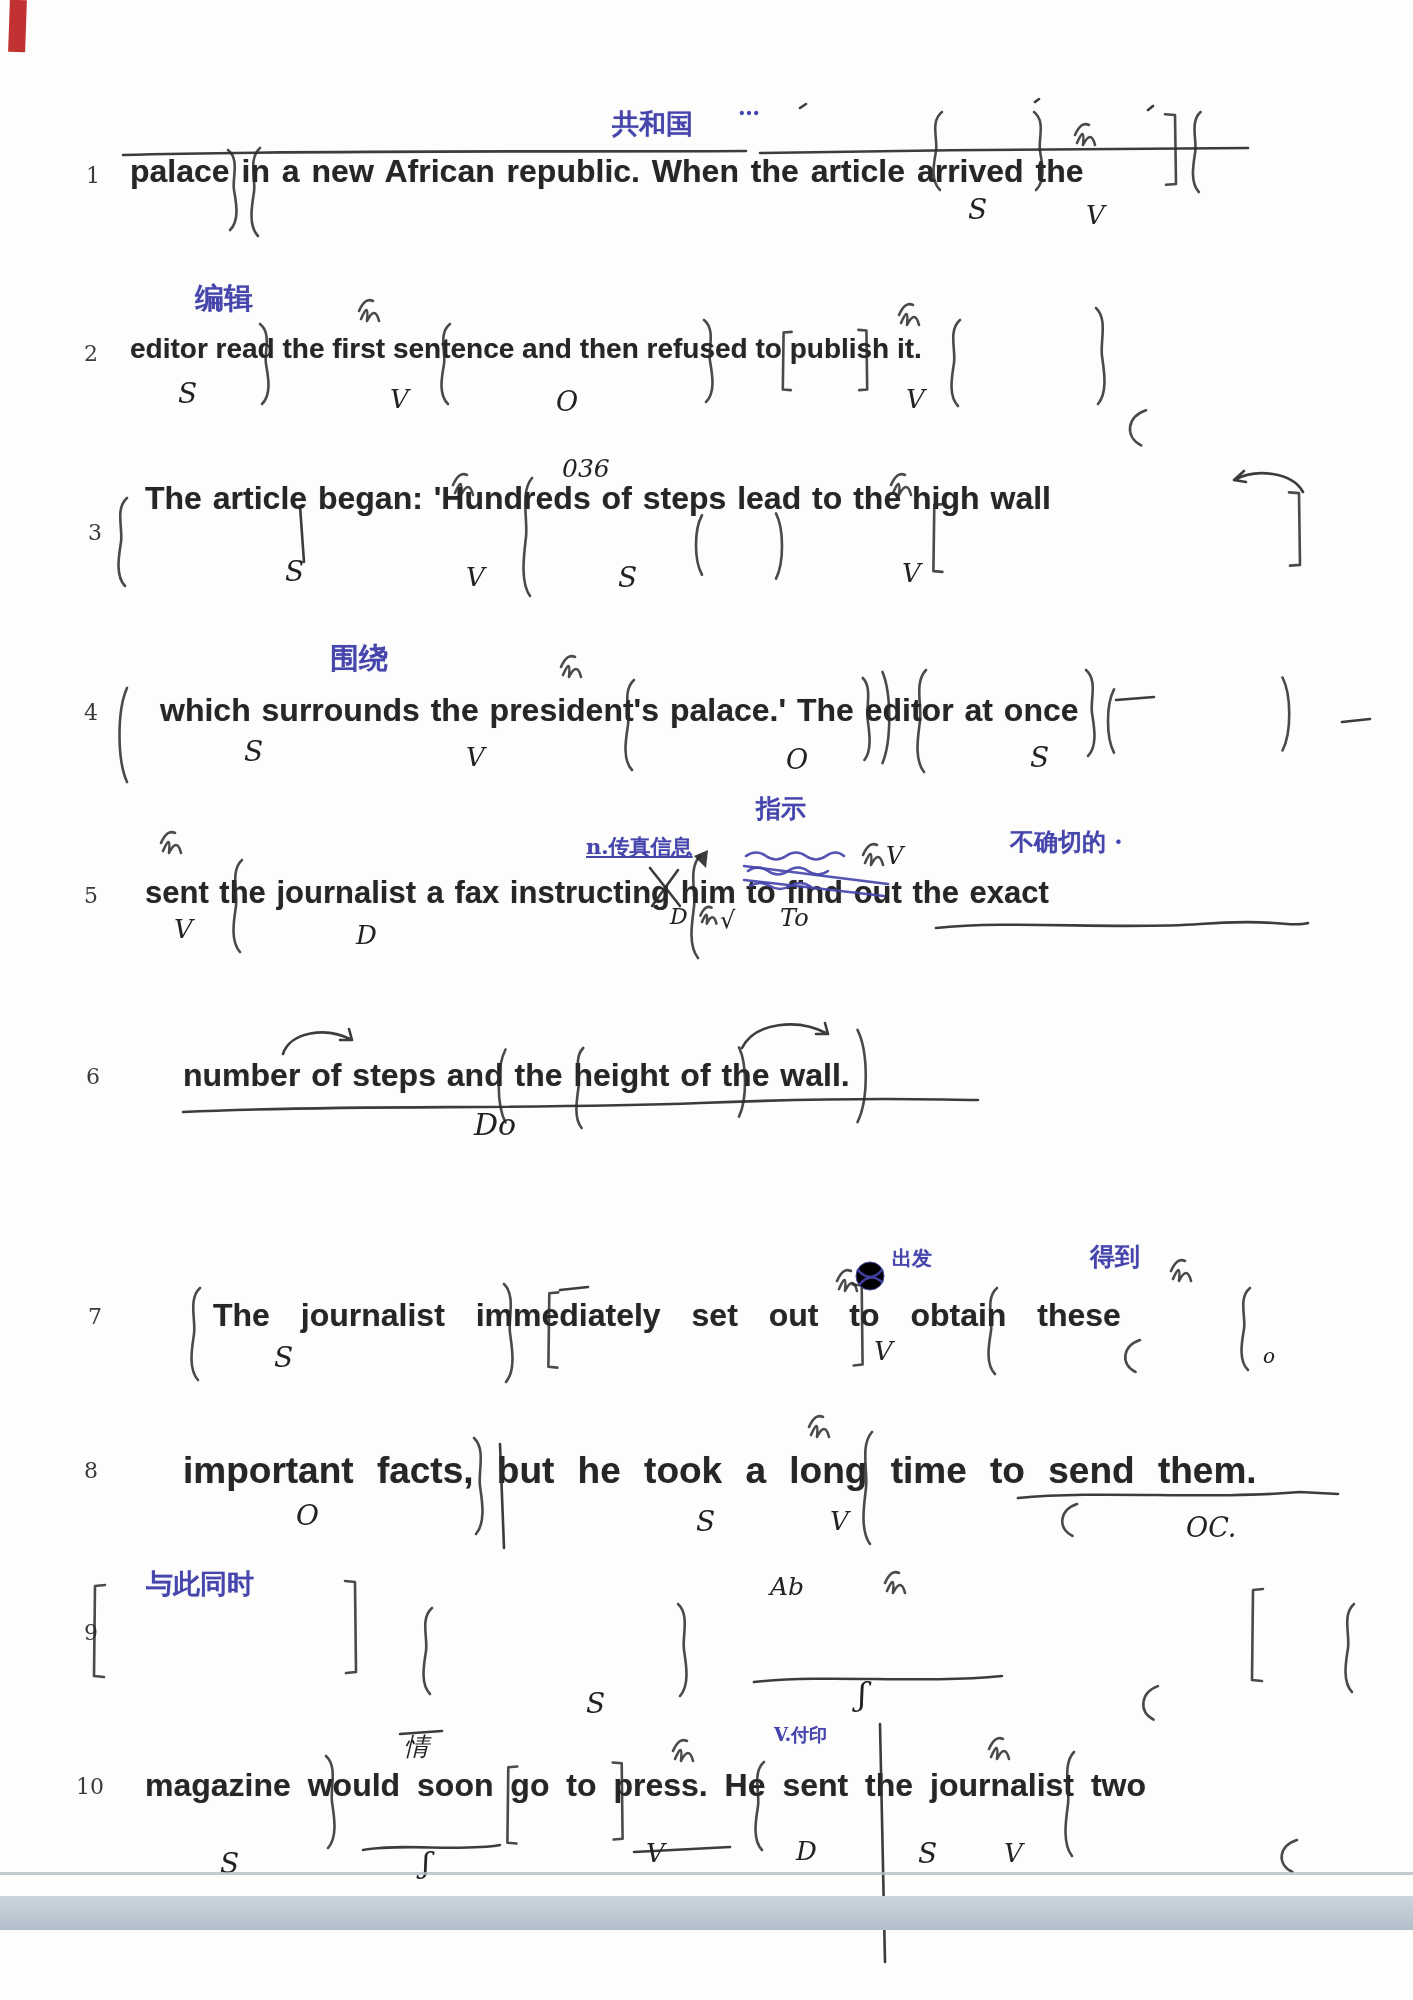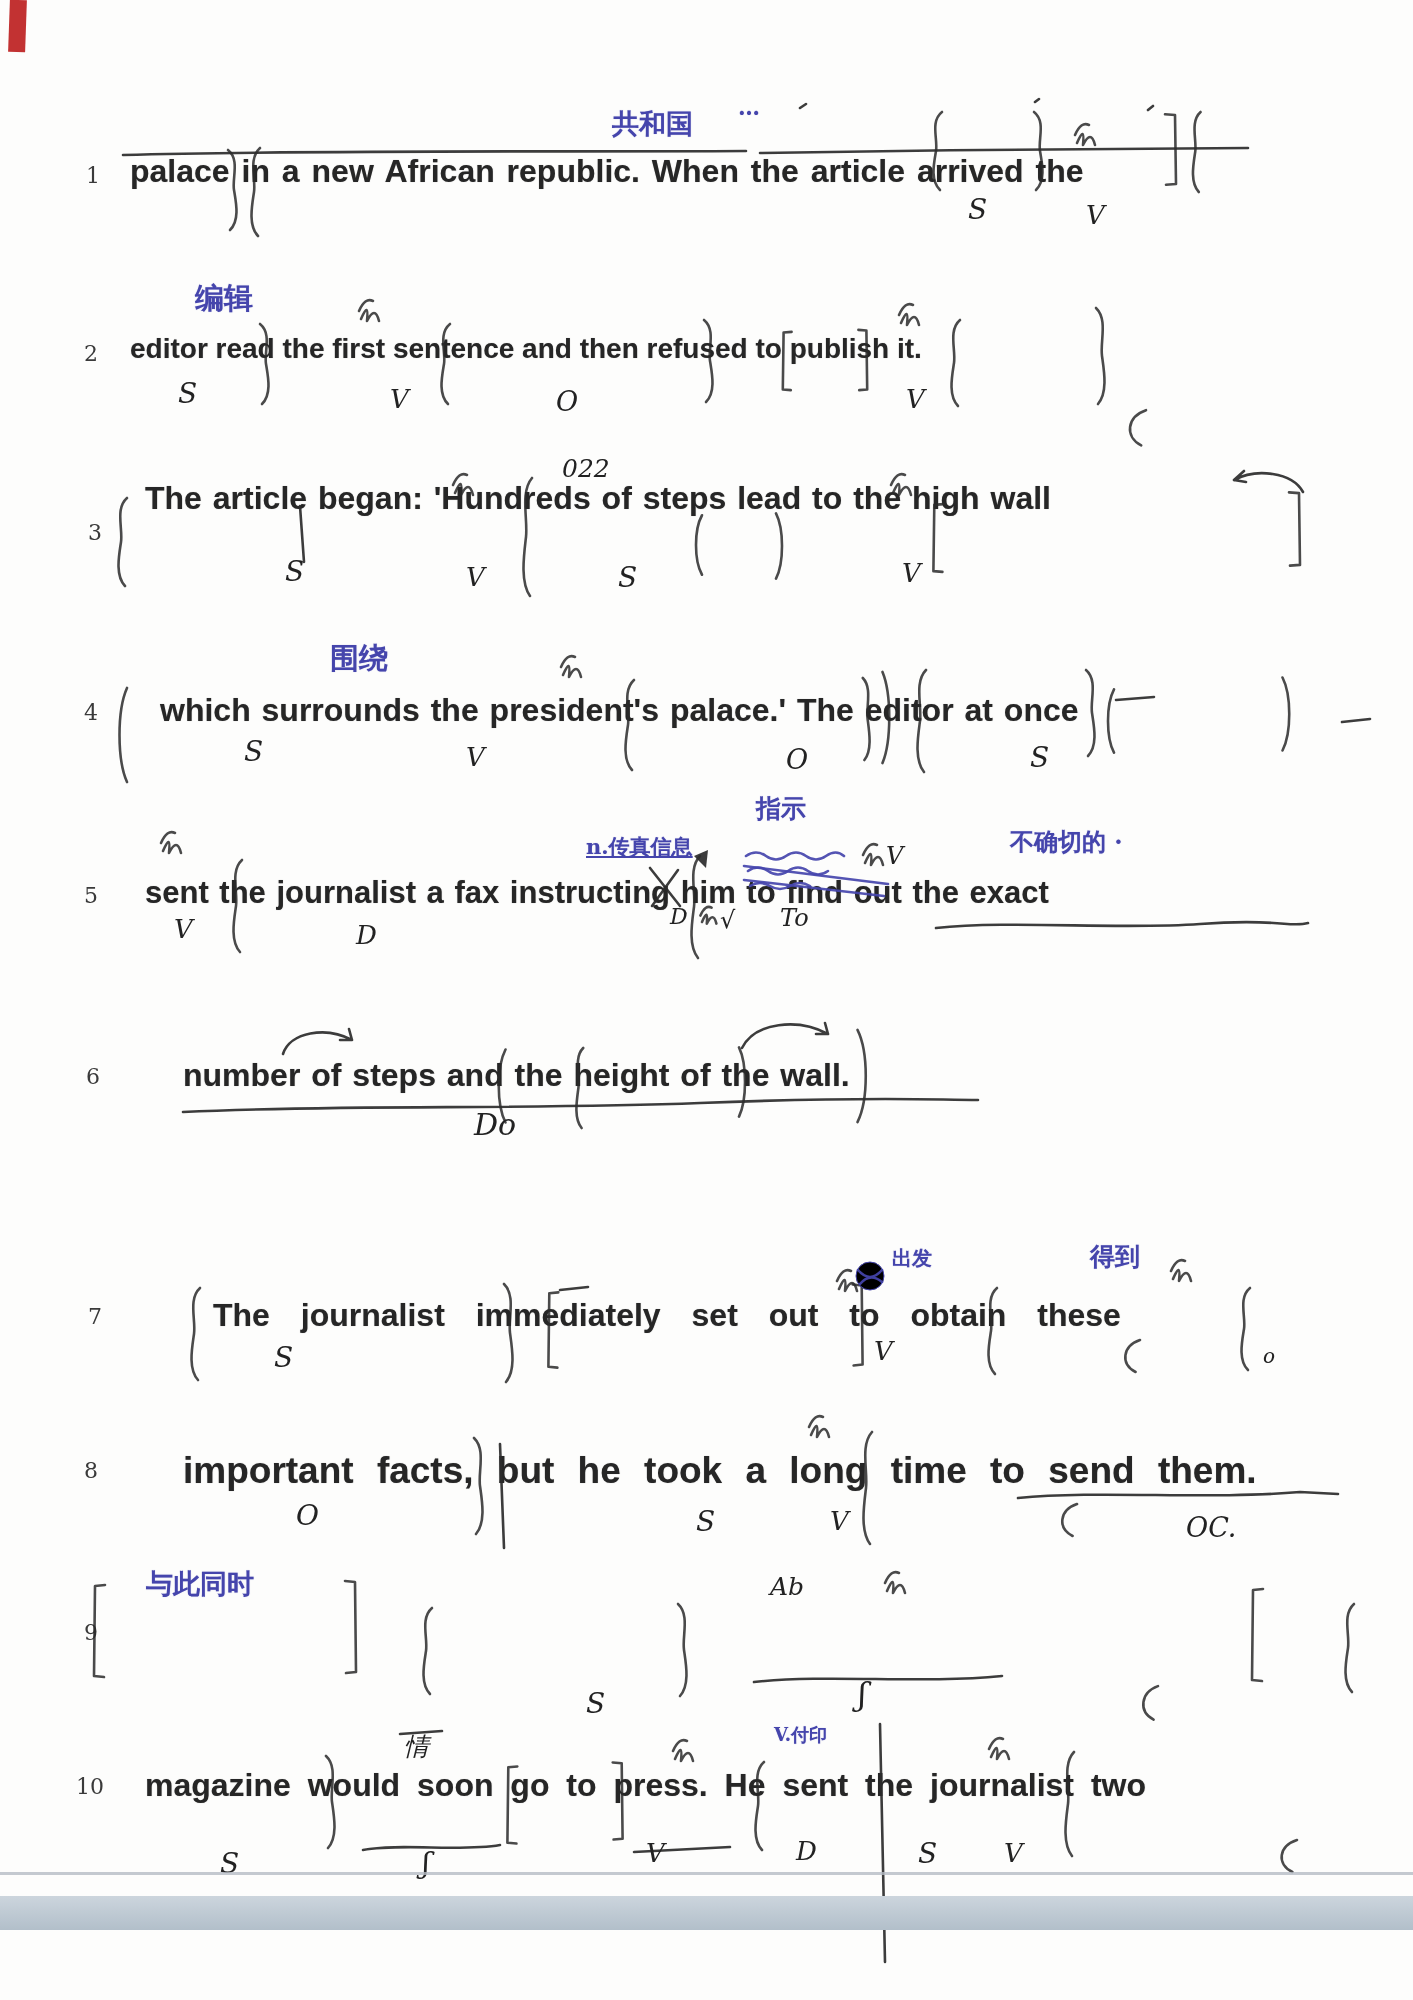--- a/index.html
+++ b/index.html
@@ -232,21 +232,21 @@
   <div id="annLayer">
       <span class="ann blue" style="left: 612px; top: 110px; font-size: 27px;">共和国</span>
       <span class="ann blue" style="left: 738px; top: 96px; font-size: 22px;">…</span>
       <span class="ann" style="left: 968px; top: 196px; font-size: 28px;">S</span>
       <span class="ann" style="left: 1086px; top: 202px; font-size: 26px;">V</span>
       <span class="ann blue" style="left: 195px; top: 284px; font-size: 29px;">编辑</span>
       <span class="ann" style="left: 178px; top: 380px; font-size: 28px;">S</span>
       <span class="ann" style="left: 390px; top: 386px; font-size: 26px;">V</span>
       <span class="ann" style="left: 556px; top: 388px; font-size: 27px;">O</span>
       <span class="ann" style="left: 906px; top: 386px; font-size: 26px;">V</span>
-      <span class="ann" style="left: 562px; top: 456px; font-size: 25px;">022</span>
+      <span class="ann" style="left: 562px; top: 456px; font-size: 25px;">036</span>
       <span class="ann" style="left: 285px; top: 558px; font-size: 28px;">S</span>
       <span class="ann" style="left: 466px; top: 564px; font-size: 26px;">V</span>
       <span class="ann" style="left: 618px; top: 564px; font-size: 28px;">S</span>
       <span class="ann" style="left: 902px; top: 560px; font-size: 26px;">V</span>
       <span class="ann blue" style="left: 330px; top: 644px; font-size: 29px;">围绕</span>
       <span class="ann" style="left: 244px; top: 738px; font-size: 28px;">S</span>
       <span class="ann" style="left: 466px; top: 744px; font-size: 26px;">V</span>
       <span class="ann" style="left: 786px; top: 746px; font-size: 27px;">O</span>
       <span class="ann" style="left: 1030px; top: 744px; font-size: 28px;">S</span>
       <span class="ann" style="left: 174px; top: 916px; font-size: 26px;">V</span>

